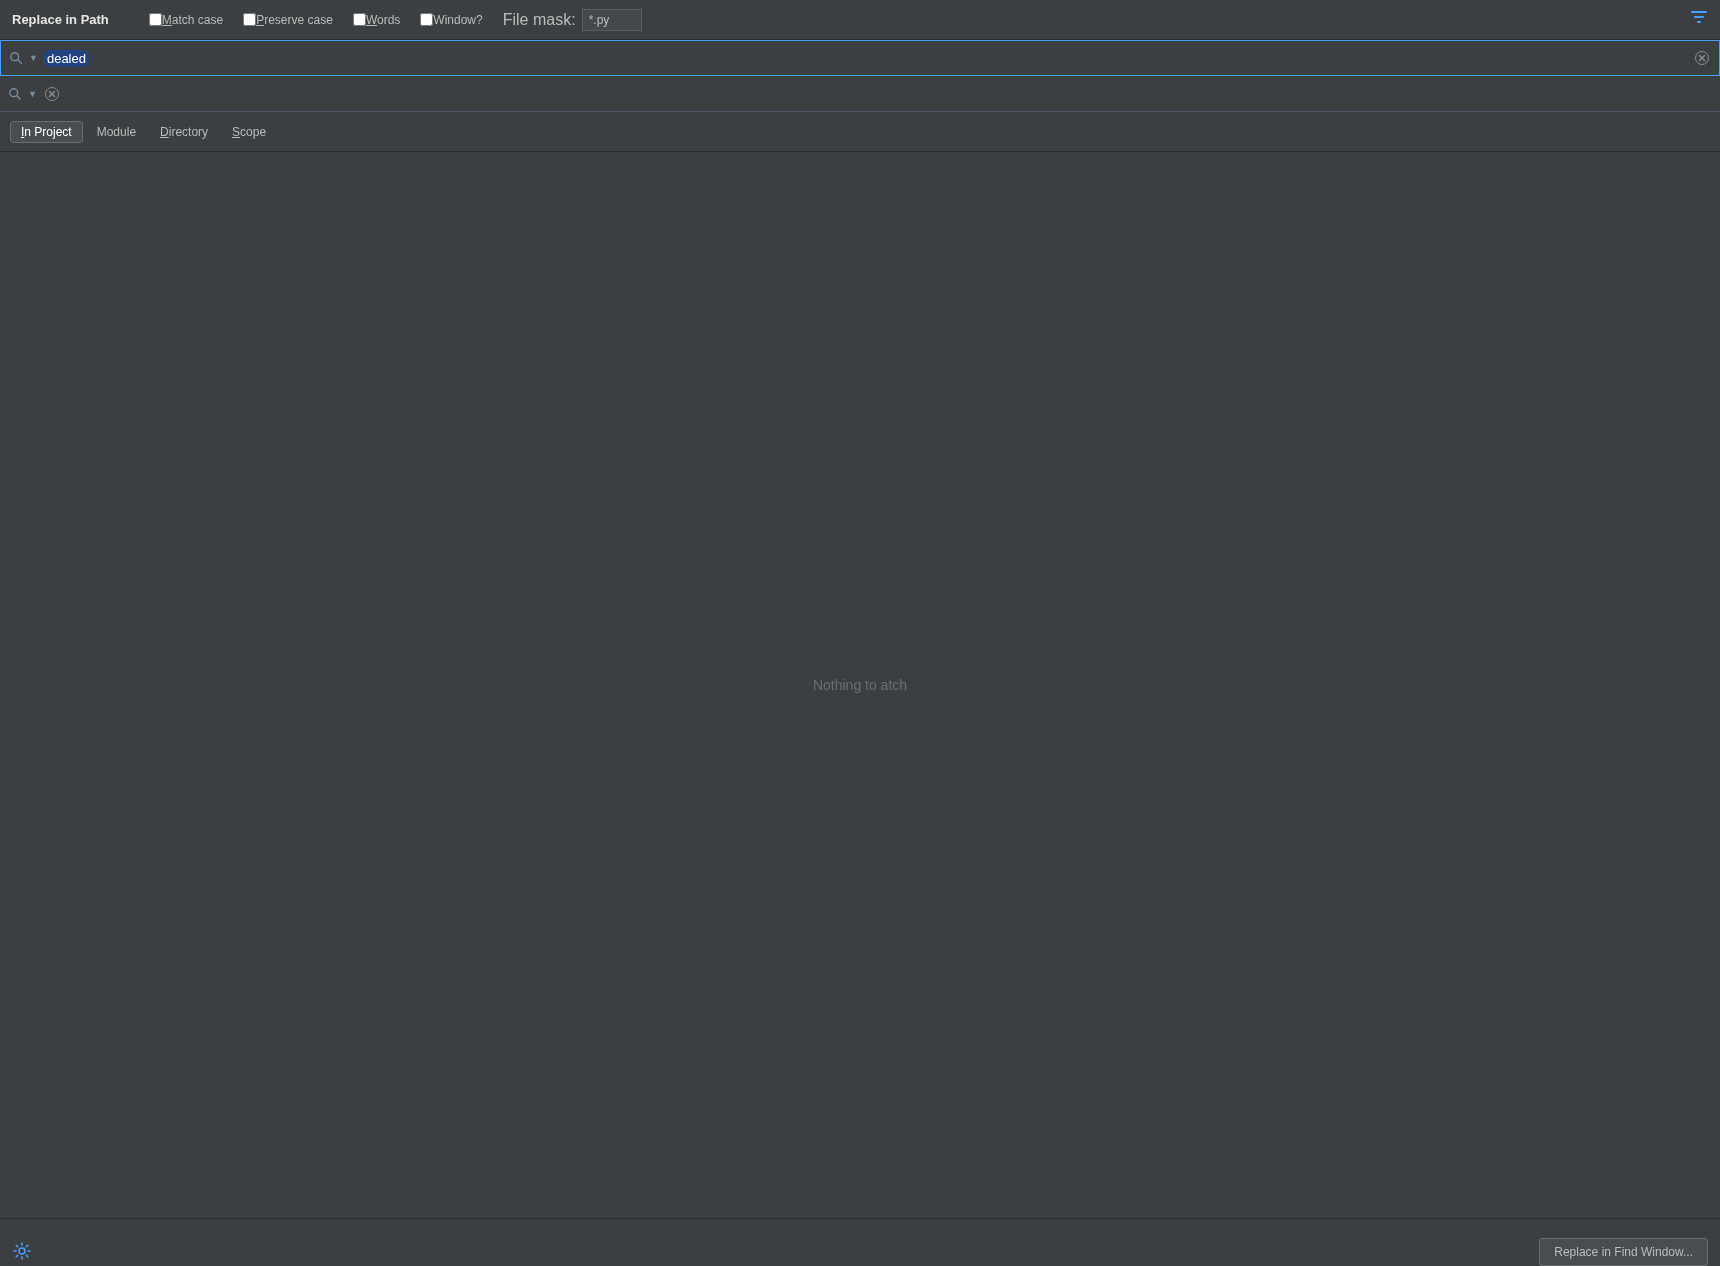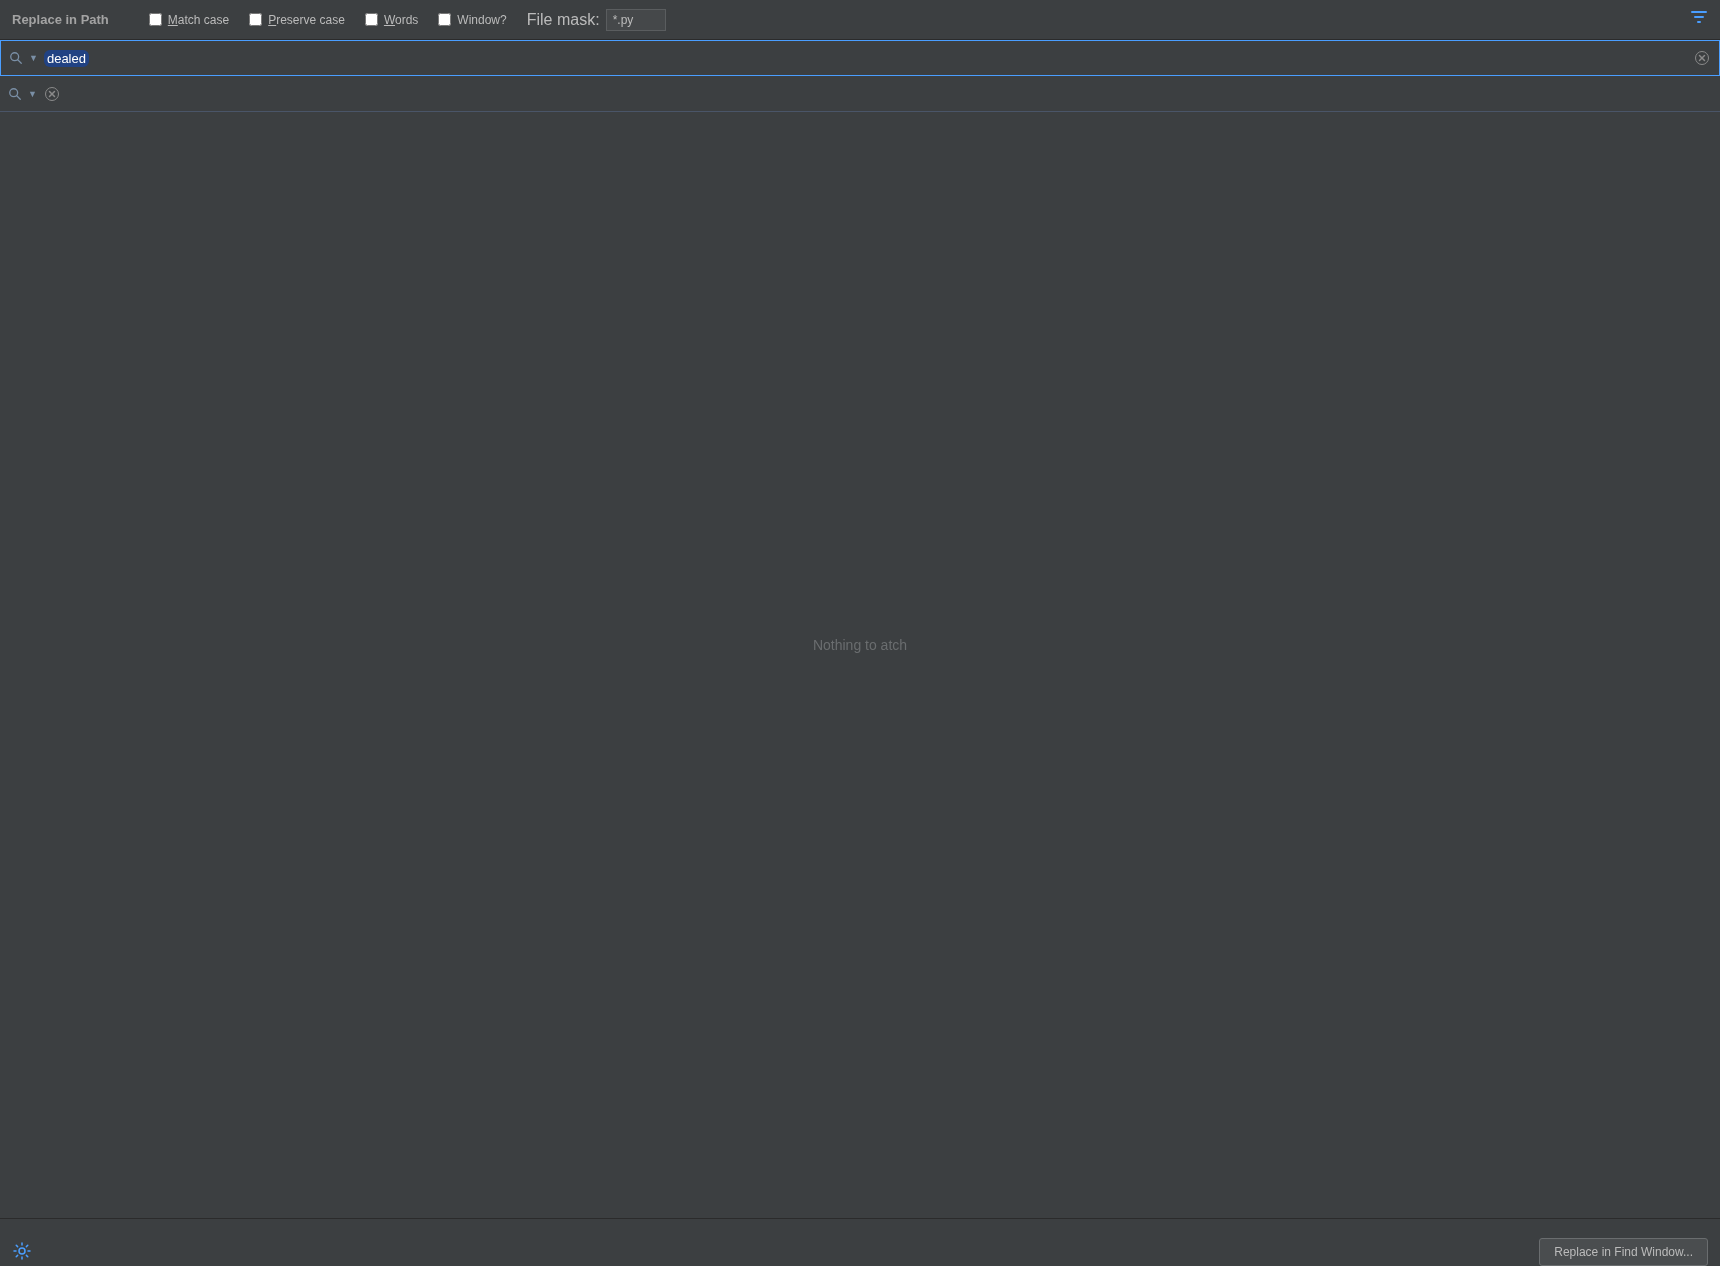--- a/index.html
+++ b/index.html
@@ -24,29 +24,28 @@
       padding: 6px 12px;
       background-color: #3c3f41;
       border-bottom: 1px solid #2b2b2b;
       height: 40px;
       gap: 20px;
     }
 
     .toolbar-title {
       font-size: 13px;
       font-weight: bold;
-      color: #a3a3a3;
+      color: #e5e5e5;
       white-space: nowrap;
       margin-right: 20px;
     }
 
     .checkbox-group {
       display: flex;
       align-items: center;
-      gap: 6px;
       cursor: pointer;
     }
 
     .checkbox-group input[type="checkbox"] {
       width: 13px;
       height: 13px;
       accent-color: #4a9eff;
       cursor: pointer;
       background-color: #555;
       border: 1px solid #777;
@@ -298,20 +297,28 @@
     <span class="search-dropdown-arrow">▼</span>
     <span class="search-clear">
       <svg width="14" height="14" viewBox="0 0 14 14" fill="none" xmlns="http://www.w3.org/2000/svg">
         <circle cx="7" cy="7" r="6.5" stroke="#8a8a8a" stroke-width="1"></circle>
         <line x1="4.5" y1="4.5" x2="9.5" y2="9.5" stroke="#8a8a8a" stroke-width="1.5" stroke-linecap="round"></line>
         <line x1="9.5" y1="4.5" x2="4.5" y2="9.5" stroke="#8a8a8a" stroke-width="1.5" stroke-linecap="round"></line>
       </svg>
     </span>
   </div>
 
+  <div class="scope-tabs">
+    <button class="scope-tab active">
+      <u>I</u>n Project
+    </button>
+    <button class="scope-tab">Module</button>
+    <button class="scope-tab"><u>D</u>irectory</button>
+    <button class="scope-tab"><u>S</u>cope</button>
+  </div>
 
   <div style="position:relative; height: calc(100% - 36px - 36px - 40px);">
     <span class="nothing-label">Nothing to atch</span>
   </div>
 
 </div>
 
 <div class="bottom-bar">
   <span class="settings-icon">
     <svg width="20" height="20" viewBox="0 0 20 20" fill="none" xmlns="http://www.w3.org/2000/svg">

